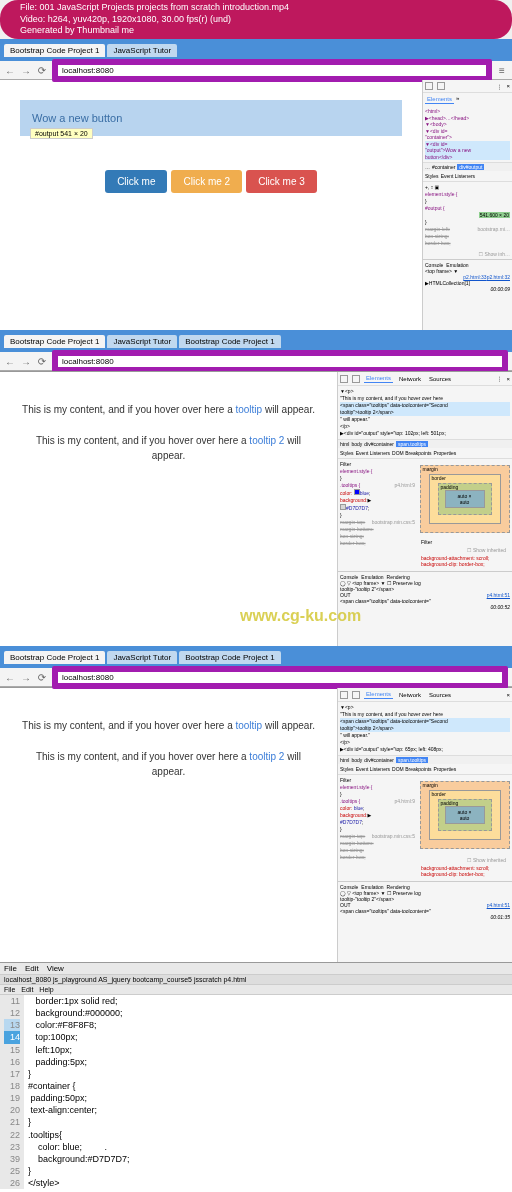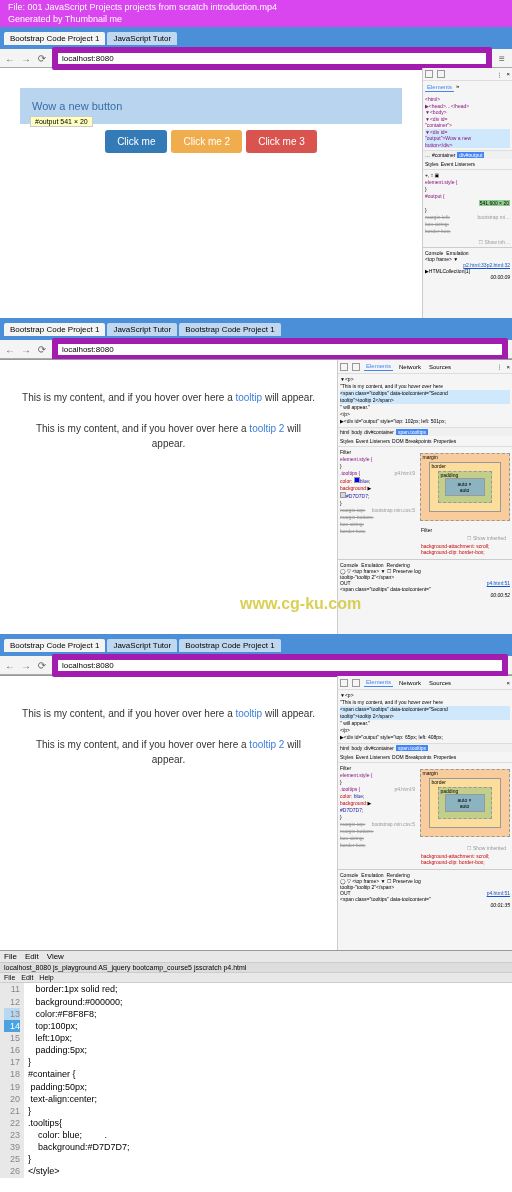--- a/index.html
+++ b/index.html
@@ -1,35 +1,35 @@
 <!DOCTYPE html>
 <html><head>
 <meta charset="utf-8">
 <style>
 * { margin: 0; padding: 0; box-sizing: border-box; font-family: Arial, sans-serif; }
 body { background: #f0f0f0; width: 512px; font-size: 10px; }
 
 
-.video-info { background: #d946ef; color: #fff; padding: 2px 8px; font-size: 9px; line-height: 1.3; }
+.video-info { background: #be185d; color: #fff; padding: 2px 20px; font-size: 9px; line-height: 1.3; border-radius: 18px; }
 
 
 .browser-chrome { background: #d4d4d4; border-bottom: 1px solid #aaa; }
 .tabs-row { display: flex; background: #4a8fd8; height: 22px; align-items: center; padding: 0 4px; gap: 2px; }
 .tab { background: #f4f4f4; padding: 2px 6px; font-size: 8px; border-radius: 2px 2px 0 0; display: flex; align-items: center; gap: 4px; }
 .tab.inactive { background: #c0d8ef; }
 .nav-row { display: flex; align-items: center; padding: 2px 4px; gap: 4px; background: #f4f4f4; height: 18px; }
 .nav-icon { width: 12px; height: 12px; display: flex; align-items: center; justify-content: center; font-size: 10px; color: #666; }
 .url-bar { flex: 1; background: #fff; border: 6px solid #a21caf; padding: 1px 4px; font-size: 8px; border-radius: 2px; }
 
 
 .panel1 { display: flex; background: #fff; height: 250px; }
 .panel1-main { flex: 1; padding: 20px; position: relative; }
 .wow-banner { background: #b8d4ef; color: #3a6ea5; text-align: left; padding: 12px; font-size: 11px; margin-bottom: 6px; }
 .btn-row { display: flex; gap: 4px; justify-content: center; }
-.btn { padding: 6px 12px; color: #fff; border-radius: 3px; font-size: 10px; border: none; }
+.btn { padding: 6px 12px; color: #fff; border-radius: 3px; font-size: 10px; border: none; margin-top: 28px; }
 .btn-blue { background: #337ab7; }
 .btn-orange { background: #f0ad4e; }
 .btn-red { background: #d9534f; }
 .yellow-label { position: absolute; left: 30px; top: 48px; background: #ffffc0; border: 1px solid #ccc; padding: 1px 4px; font-size: 7px; }
 
 
 .devtools { width: 90px; background: #f5f5f5; border-left: 1px solid #ccc; font-size: 6px; overflow: hidden; }
 .dt-header { display: flex; gap: 4px; padding: 2px; border-bottom: 1px solid #ddd; align-items: center; }
 .dt-header-icon { width: 8px; height: 8px; border: 1px solid #999; }
 .dt-tabs { display: flex; gap: 2px; font-size: 6px; padding: 2px; }
@@ -78,20 +78,21 @@
 .editor-body { display: flex; font-family: monospace; font-size: 9px; line-height: 1.35; }
 .gutter { background: #e8e8e8; color: #888; text-align: right; padding: 0 4px; width: 24px; }
 .gutter .cur { background: #4aa3df; color: #fff; }
 .code-area { flex: 1; padding: 0 4px; white-space: pre; overflow: hidden; }
 </style>
 </head>
 <body>
 
 <div class="video-info">
   <div>File: 001 JavaScript Projects  projects from scratch introduction.mp4</div>
+  <div>Video: h264, yuv420p, 1920x1080, 30.00 fps(r) (und)</div>
   <div>Generated by Thumbnail me</div>
 </div>
 
 <div>
 <div class="browser-chrome">
   <div class="tabs-row">
     <div class="tab">
           <span>Bootstrap Code Project 1</span>
         </div>
     <div class="tab inactive">

